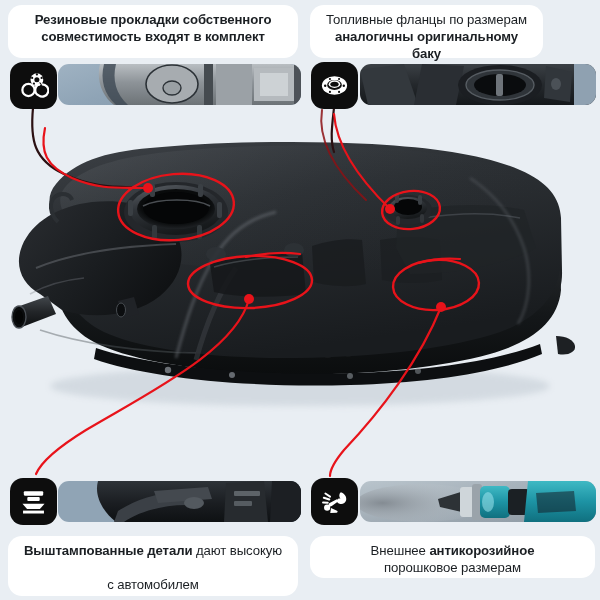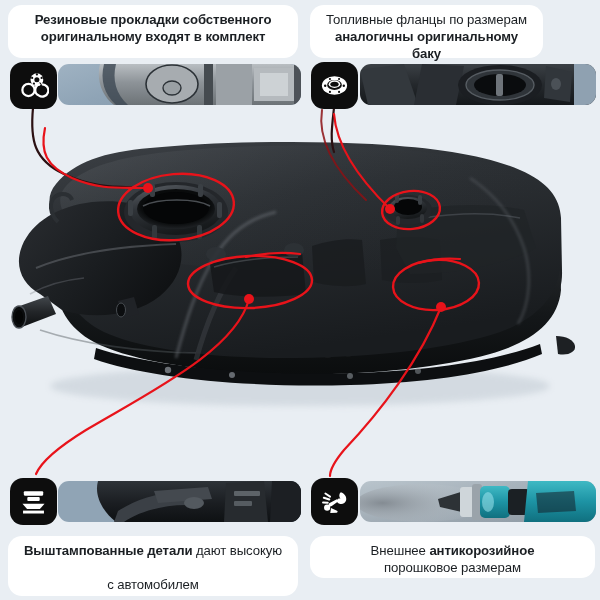--- a/index.html
+++ b/index.html
@@ -418,21 +418,21 @@
         <path d="M5.0 12.2 L10.6 14.0" stroke="#ffffff" stroke-width="2.1" stroke-linecap="round"></path>
         <path d="M4.2 17.0 L9.0 17.2" stroke="#ffffff" stroke-width="2.1" stroke-linecap="round"></path>
         <path d="M6.6 7.8 L11.4 11.0" stroke="#ffffff" stroke-width="2.0" stroke-linecap="round"></path>
       </g>
     </svg>
   </div>
 
   <div class="caption-card" id="cap-tl">
     <div class="txt">
       <span class="bold">Резиновые прокладки собственного</span><br>
-      <span class="bold">оригинальному входят в комплект</span>
+      <span class="bold">совместимость входят в комплект</span>
     </div>
   </div>
 
   <div class="caption-card" id="cap-tr">
     <div class="txt">
       <span class="reg">Топливные фланцы по размерам</span><br>
       <span class="bold">аналогичны оригинальному баку</span>
     </div>
   </div>
 

